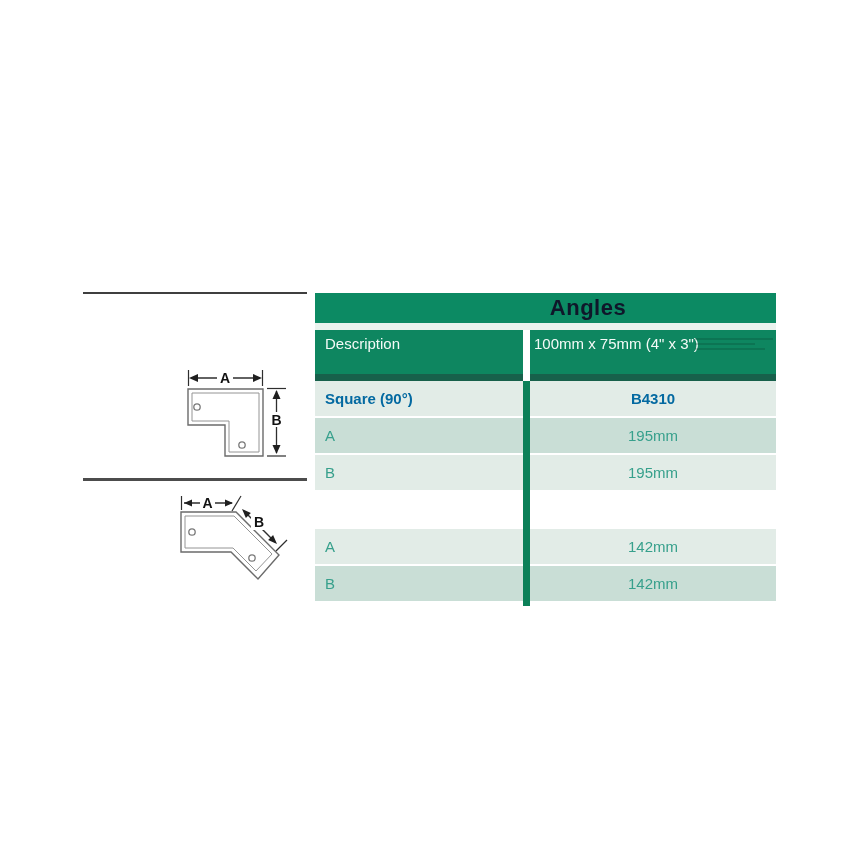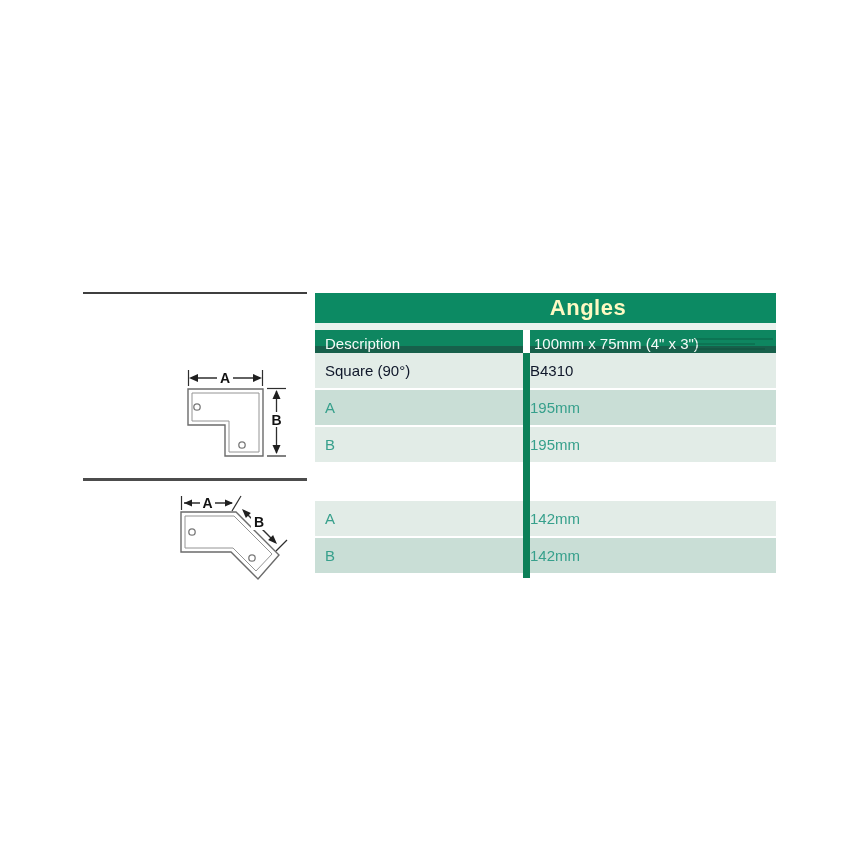--- a/index.html
+++ b/index.html
@@ -7,47 +7,47 @@
     position:relative;width:850px;height:850px;background:#ffffff;overflow:hidden;
     font-family:"Liberation Sans","DejaVu Sans",sans-serif;
   }
   .rule{position:absolute;background:#3f3f3f;}
   .rule.top{left:83px;top:292px;width:224px;height:2px;}
   .rule.bottom{left:83px;top:478px;width:224px;height:3px;background:#4c4c4c;}
 
   
   .angles-table{position:absolute;left:315px;top:293px;width:461px;}
   .tbl-title{
-    height:30px;line-height:30px;background:#0c8a63;color:#fef9c3;
+    height:30px;line-height:30px;background:#0c8a63;color:#0f172a;
     font-size:22px;font-weight:bold;text-align:center;padding-left:85px;
     letter-spacing:0.5px;
   }
   .tbl-gap{height:7px;background:#e9f3ee;}
-  .hdr-row{display:flex;height:16px;}
+  .hdr-row{display:flex;height:44px;}
   .hdr-cell{background:#0e8660;color:#f4faf7;font-size:15px;line-height:28px;position:relative;}
   .hdr-cell.left{width:208px;padding-left:10px;box-sizing:border-box;}
   .hdr-cell.right{width:246px;padding-left:4px;box-sizing:border-box;}
   .hdr-spacer{width:7px;}
   .streak{position:absolute;left:165px;width:78px;height:2px;background:rgba(8,62,44,0.25);}
   .streak.s1{top:8px;} .streak.s2{top:13px;width:60px;} .streak.s3{top:18px;width:70px;}
   .dark-band{display:flex;height:7px;}
   .dark-band .seg-l{width:208px;background:#17604b;}
   .dark-band .seg-gap{width:7px;}
   .dark-band .seg-r{width:246px;background:#17604b;}
   .rows{position:relative;}
   .col-divider{position:absolute;left:208px;top:0;width:7px;height:225px;background:#0c8058;}
   .row{display:flex;height:35px;margin-bottom:2px;position:relative;}
   .row:last-child{margin-bottom:0;}
   .cell{font-size:15px;line-height:35px;box-sizing:border-box;}
   .cell.left{width:208px;padding-left:10px;}
   .cell.spacer{width:7px;}
-  .cell.right{width:246px;}
+  .cell.right{width:246px;text-align:center;}
   .shade-light .cell.left,.shade-light .cell.right{background:#e2ece7;}
   .shade-dark .cell.left,.shade-dark .cell.right{background:#c9ded6;}
-  .txt-dark{color:#0f172a;}
+  .txt-dark{color:#0369a1;font-weight:bold;}
   .txt-teal{color:#37a08c;}
 
   
   .diagram{position:absolute;}
   .diagram.square{left:160px;top:360px;}
   .diagram.obtuse{left:170px;top:488px;}
   .dim-line{stroke:#2e2e2e;stroke-width:1.3;}
   .dim-tick{stroke:#2e2e2e;stroke-width:1.2;}
   .dim-head{fill:#1f1f1f;}
   .dim-label{font-family:"Liberation Sans","DejaVu Sans",sans-serif;font-size:14px;font-weight:bold;fill:#111111;}

